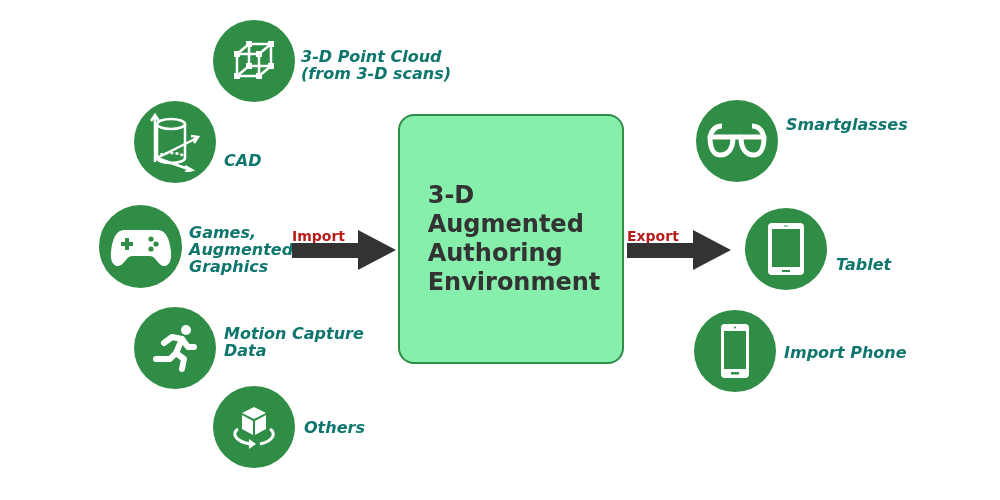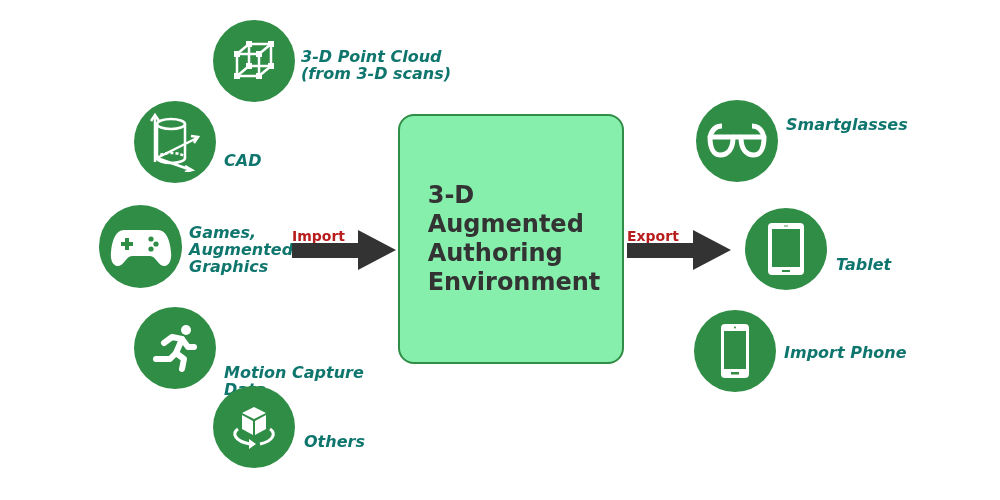--- a/index.html
+++ b/index.html
@@ -104,40 +104,40 @@
 
 <div class="node">
   <div class="circle" style="left:134px; top:307px; width:82px; height:82px;">
     <svg width="50" height="50" viewBox="0 0 50 50" fill="none" stroke="#fff" stroke-width="6" stroke-linecap="round" stroke-linejoin="round">
       <circle cx="36" cy="7" r="5" fill="#fff" stroke="none"></circle>
       <polyline points="14,20 22,14 32,16 38,24 44,24"></polyline>
       <polyline points="32,16 26,30 34,36 32,46"></polyline>
       <polyline points="26,30 20,36 6,36"></polyline>
     </svg>
   </div>
-  <div class="label" style="left:224px; top:325px;margin-top:39px;">
+  <div class="label" style="left:224px; top:325px;">
     <div>Motion Capture</div>
     <div>Data</div>
   </div>
 </div>
 
 <div class="node">
   <div class="circle" style="left:213px; top:386px; width:82px; height:82px;">
     <svg width="48" height="48" viewBox="0 0 48 48">
       <g fill="#fff">
         <polygon points="24,4 36,10 24,16 12,10"></polygon>
         <polygon points="12,12 23,18 23,32 12,26"></polygon>
         <polygon points="36,12 25,18 25,32 36,26"></polygon>
       </g>
       <path d="M8 26 C2 30 4 38 20 41" fill="none" stroke="#fff" stroke-width="3"></path>
       <path d="M40 26 C46 30 44 38 30 41" fill="none" stroke="#fff" stroke-width="3"></path>
       <polygon points="19,36 26,41 19,46" fill="#fff"></polygon>
     </svg>
   </div>
-  <div class="label" style="left:304px; top:419px;margin-top:14px;">
+  <div class="label" style="left:304px; top:419px;">
     <div>Others</div>
   </div>
 </div>
 
 <div class="arrow-label" style="left:292px; top:228px;">Import</div>
 <svg class="arrow" style="left:292px; top:230px;" width="106" height="40" viewBox="0 0 106 40">
   <polygon points="0,13 66,13 66,0 104,20 66,40 66,28 0,28" fill="#333333"></polygon>
 </svg>
 
 <div class="center-box">

